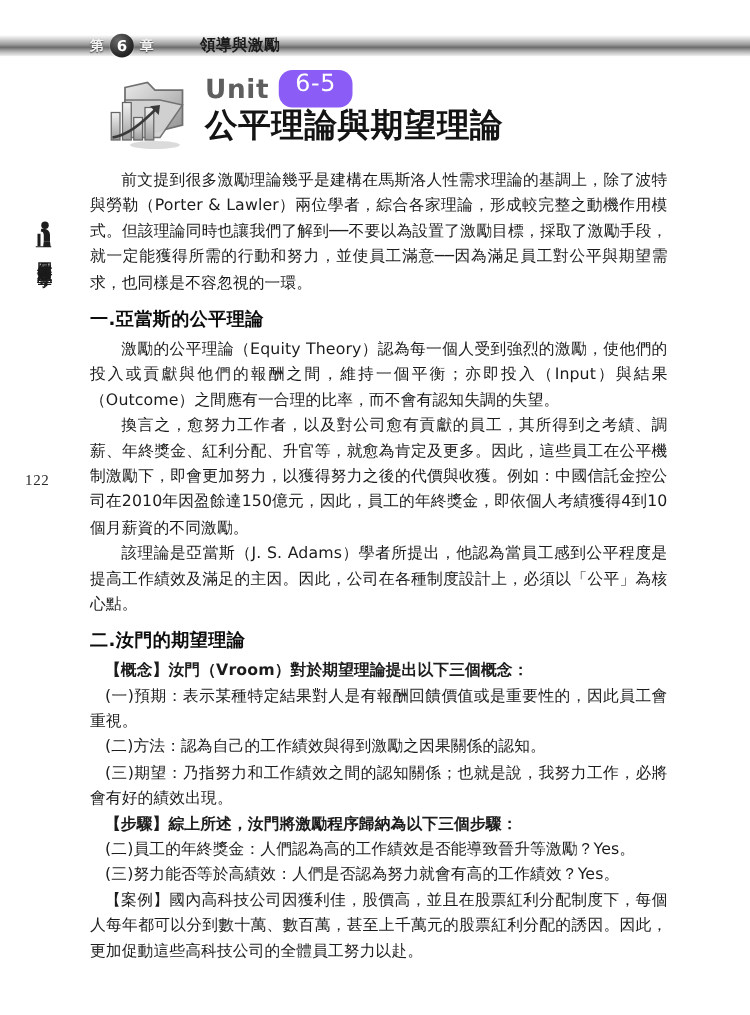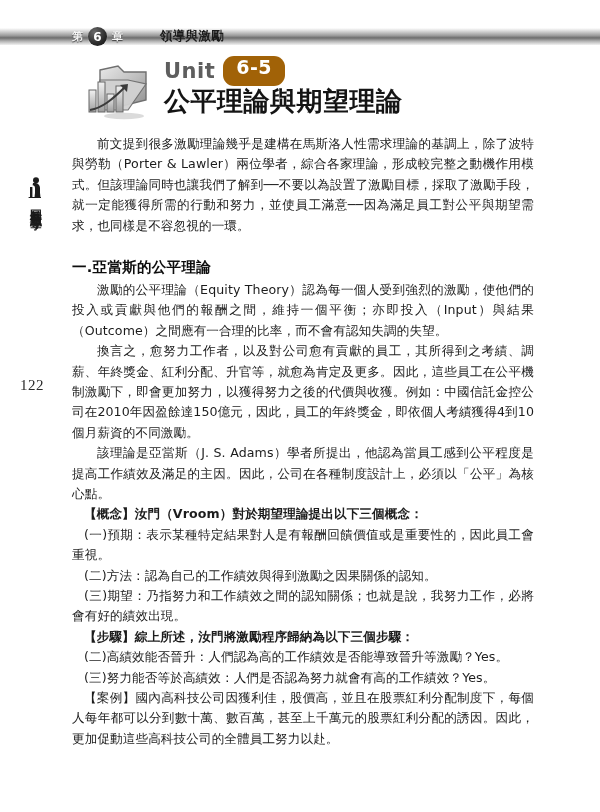--- a/index.html
+++ b/index.html
@@ -94,24 +94,24 @@
     height: 26px;
   }
   .unit-word {
     font-size: 21px;
     font-weight: bold;
     color: #5e5e5e;
     letter-spacing: .5px;
     line-height: 1;
   }
   .unit-number {
-    background: #a16207;
+    background: #8b5cf6;
     color: #ffffff;
     font-size: 19px;
-    font-weight: bold;
+    font-weight: normal;
     border-radius: 11px;
     padding: 1px 13px 9px 13px;
     line-height: 1.1;
     letter-spacing: .5px;
   }
   .unit-title {
     font-size: 26px;
     font-weight: bold;
     color: #141414;
     letter-spacing: .5px;
@@ -140,21 +140,21 @@
     color: #1a1a1a;
     writing-mode: vertical-rl;
     text-orientation: upright;
     letter-spacing: 2px;
     line-height: 1.15;
   }
   .page-number {
     position: absolute;
     left: 20px;
     top: 377px;
-    font-size: 15px;
+    font-size: 12px;
     color: #2b2b2b;
     font-family: "Liberation Serif", "DejaVu Serif", serif;
     letter-spacing: .5px;
   }
 
   
   .content {
     position: absolute;
     left: 72px;
     top: 134px;
@@ -170,21 +170,21 @@
     margin: 0;
     letter-spacing: .1px;
   }
   .para.indent { text-indent: 25px; }
   .para.hang   { text-indent: 12px; }
 
   .section-head {
     font-size: 14.5px;
     font-weight: bold;
     color: #0d0d0d;
-    margin: 22px 0 3px 0;
+    margin: 11px 0 3px 0;
     letter-spacing: .3px;
     line-height: 1.3;
   }
   .lead { font-weight: bold; }
 </style>
 </head>
 <body>
 
 <div class="chapter-bar"></div>
 <div class="chapter-label">
@@ -249,24 +249,25 @@
 
 <div class="content">
 
   <p class="para indent">前文提到很多激勵理論幾乎是建構在馬斯洛人性需求理論的基調上，除了波特與勞勒（Porter &amp; Lawler）兩位學者，綜合各家理論，形成較完整之動機作用模式。但該理論同時也讓我們了解到──不要以為設置了激勵目標，採取了激勵手段，就一定能獲得所需的行動和努力，並使員工滿意──因為滿足員工對公平與期望需求，也同樣是不容忽視的一環。</p>
 
   <h2 class="section-head">一.亞當斯的公平理論</h2>
   <p class="para indent">激勵的公平理論（Equity Theory）認為每一個人受到強烈的激勵，使他們的投入或貢獻與他們的報酬之間，維持一個平衡；亦即投入（Input）與結果（Outcome）之間應有一合理的比率，而不會有認知失調的失望。</p>
   <p class="para indent">換言之，愈努力工作者，以及對公司愈有貢獻的員工，其所得到之考績、調薪、年終獎金、紅利分配、升官等，就愈為肯定及更多。因此，這些員工在公平機制激勵下，即會更加努力，以獲得努力之後的代價與收獲。例如：中國信託金控公司在2010年因盈餘達150億元，因此，員工的年終獎金，即依個人考績獲得4到10個月薪資的不同激勵。</p>
   <p class="para indent">該理論是亞當斯（J. S. Adams）學者所提出，他認為當員工感到公平程度是提高工作績效及滿足的主因。因此，公司在各種制度設計上，必須以「公平」為核心點。</p>
 
+  <h2 class="section-head">二.汝門的期望理論</h2>
 
   <p class="para hang lead">【概念】汝門（Vroom）對於期望理論提出以下三個概念：</p>
   <p class="para hang">(一)預期：表示某種特定結果對人是有報酬回饋價值或是重要性的，因此員工會重視。</p>
   <p class="para hang">(二)方法：認為自己的工作績效與得到激勵之因果關係的認知。</p>
   <p class="para hang">(三)期望：乃指努力和工作績效之間的認知關係；也就是說，我努力工作，必將會有好的績效出現。</p>
 
   <p class="para hang lead">【步驟】綜上所述，汝門將激勵程序歸納為以下三個步驟：</p>
-  <p class="para hang">(二)高績效能否晉升：人們認為高的工作績效是否能導致晉升等激勵？Yes。</p>
+  <p class="para hang">(二)員工的年終獎金：人們認為高的工作績效是否能導致晉升等激勵？Yes。</p>
   <p class="para hang">(三)努力能否等於高績效：人們是否認為努力就會有高的工作績效？Yes。</p>
 
   <p class="para hang">【案例】國內高科技公司因獲利佳，股價高，並且在股票紅利分配制度下，每個人每年都可以分到數十萬、數百萬，甚至上千萬元的股票紅利分配的誘因。因此，更加促動這些高科技公司的全體員工努力以赴。</p>
 </div>
 
 </body></html>

